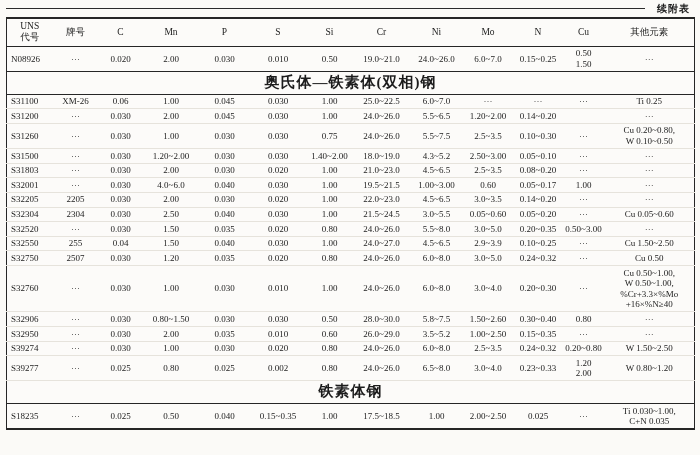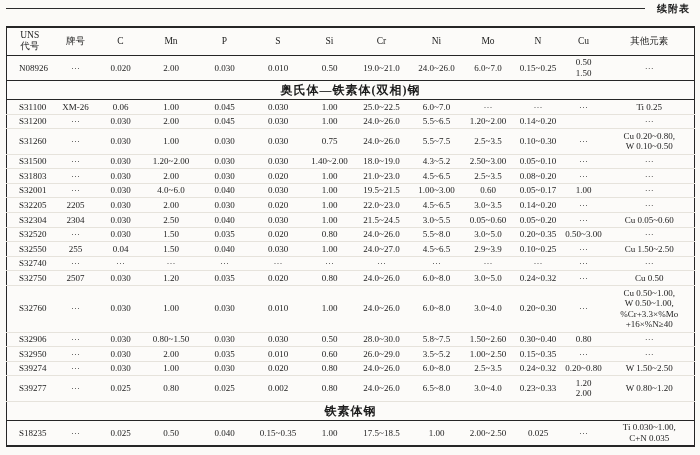--- a/index.html
+++ b/index.html
@@ -2,44 +2,44 @@
 <html><head>
 <meta charset="utf-8">
 <style>
   * { box-sizing: border-box; margin: 0; padding: 0; }
   html, body { width: 700px; height: 455px; overflow: hidden; }
   body {
     background: #fbfaf7;
     font-family: "Liberation Serif", "DejaVu Serif", serif;
     color: #1c1c1c;
   }
-  .topbar { display: flex; align-items: flex-start; padding: 2px 10px 0 6px; height: 26px; }
+  .topbar { display: flex; align-items: flex-start; padding: 2px 10px 0 6px; height: 17px; }
   .topbar .rule { flex: 1; border-top: 1.5px solid #2b2b2b; margin-top: 6px; margin-right: 12px; }
   .toplabel { font-size: 10px; font-weight: bold; letter-spacing: 1px; white-space: nowrap; }
   table {
     border-collapse: collapse; table-layout: fixed;
     margin: 0 6px; width: 688px;
     border-left: 1px solid #262626; border-right: 1px solid #262626;
     border-top: 2px solid #262626; border-bottom: 2.5px solid #262626;
     background: #fcfbf9;
   }
   th {
     font-size: 9.5px; font-weight: normal; text-align: center;
     padding: 2px 1px; border-bottom: 1.2px solid #262626;
     white-space: pre-line; line-height: 1.2;
   }
   td {
     font-size: 9px; text-align: center; padding: 1.5px 1px;
     white-space: pre-line; line-height: 1.18;
     border-bottom: 1px solid #e6e3dc;
     overflow: hidden;
   }
-  td:first-child { text-align: left; padding-left: 12px; }
+  td:first-child { text-align: left; padding-left: 4px; }
   tr.section td {
-    text-align: center; font-weight: bold; font-size: 12px;
+    text-align: center; font-weight: bold; font-size: 15px;
     border-top: 1.2px solid #262626; border-bottom: 1.2px solid #262626;
     padding: 2px 0; letter-spacing: 1px;
   }
   tbody tr.strong-bottom td { border-bottom: 1.2px solid #262626; }
   tbody tr:last-child td { border-bottom: none; }
 </style>
 </head>
 <body>
 
 <div>
@@ -246,35 +246,20 @@
           <td>0.030</td>
           <td>1.00</td>
           <td>24.0~27.0</td>
           <td>4.5~6.5</td>
           <td>2.9~3.9</td>
           <td>0.10~0.25</td>
           <td>···</td>
           <td>Cu 1.50~2.50</td>
         </tr>
         <tr>
-          <td>S32740</td>
-          <td>···</td>
-          <td>···</td>
-          <td>···</td>
-          <td>···</td>
-          <td>···</td>
-          <td>···</td>
-          <td>···</td>
-          <td>···</td>
-          <td>···</td>
-          <td>···</td>
-          <td>···</td>
-          <td>···</td>
-        </tr>
-        <tr>
           <td>S32750</td>
           <td>2507</td>
           <td>0.030</td>
           <td>1.20</td>
           <td>0.035</td>
           <td>0.020</td>
           <td>0.80</td>
           <td>24.0~26.0</td>
           <td>6.0~8.0</td>
           <td>3.0~5.0</td>

